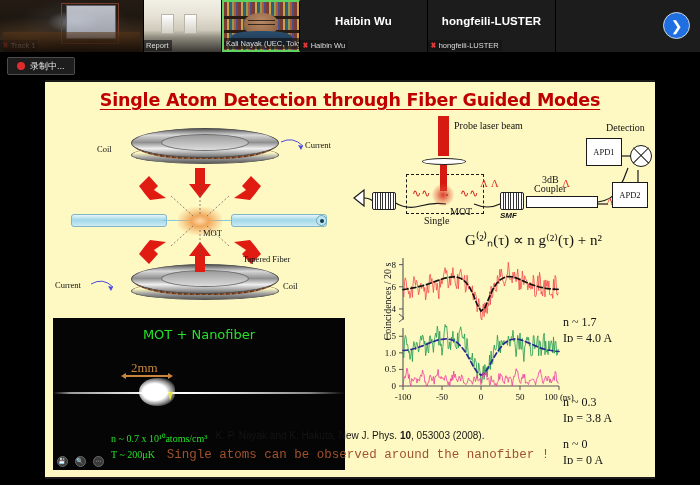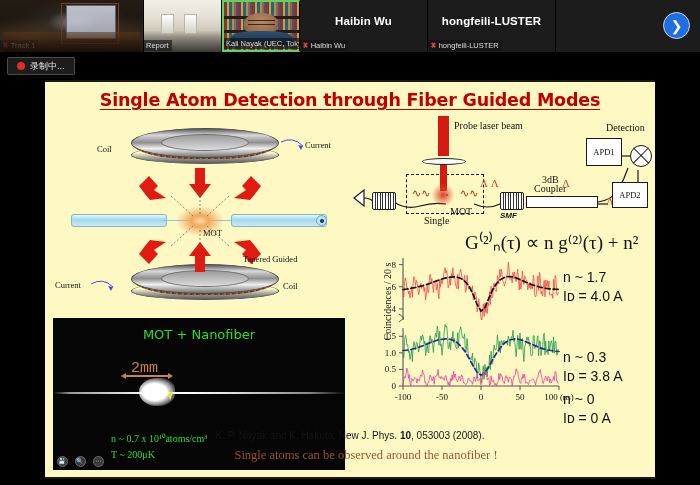--- a/index.html
+++ b/index.html
@@ -194,22 +194,22 @@
   
   .photo {
     position:absolute; left:8px; top:236px; width:292px; height:152px;
     background:#050505; overflow:hidden;
   }
   .photo .ptitle {
     position:absolute; top:9px; left:0; width:100%; text-align:center;
     color:#27e02a; font-size:13px; font-family:"DejaVu Sans", sans-serif;
   }
   .photo .scale-label {
-    position:absolute; top:42px; left:78px; color:#c8873c; font-size:15px;
-    font-family:Liberation Mono, monospace;
+    position:absolute; top:42px; left:78px; color:#c8873c; font-size:13px;
+    font-family:Liberation Serif, serif;
   }
   .photo .scale-bar {
     position:absolute; top:57px; left:72px; width:44px; height:1.5px; background:#c8873c;
   }
   .photo .scale-bar::before, .photo .scale-bar::after {
     content:""; position:absolute; top:-2.5px; width:0; height:0;
     border-top:3.2px solid transparent; border-bottom:3.2px solid transparent;
   }
   .photo .scale-bar::before { left:-4px; border-right:5px solid #c8873c; }
   .photo .scale-bar::after  { right:-4px; border-left:5px solid #c8873c; }
@@ -274,49 +274,49 @@
   }
   .corr::before { transform: rotate(45deg); }
   .corr::after  { transform: rotate(-45deg); }
   .photonpk { position:absolute; color:#e8342a; font-size:11px; font-family:"Liberation Serif", serif; line-height:1; }
   .olbl { position:absolute; font-family:"Liberation Serif", serif; font-size:10px; color:#111; white-space:nowrap; }
   .olbl-b { font-weight:bold; font-family:"Liberation Sans", sans-serif; font-size:8px; }
 
   
   .equation {
     position:absolute; left:420px; top:147px;
-    font-family:"Liberation Serif", serif; font-size:19px; color:#111; white-space:nowrap;
+    font-family:"Liberation Serif", serif; font-size:15px; color:#111; white-space:nowrap;
   }
 
   
   .chart { position:absolute; left:300px; top:168px; width:300px; height:178px; }
   .ylabel {
     position:absolute; left:-18px; top:46px; width:120px;
     transform: rotate(-90deg); transform-origin: 50% 50%;
     text-align:center; font-family:"Liberation Serif", serif; font-size:10px; color:#111;
   }
   .xlabel {
     position:absolute; left:10px; top:160px; width:190px; text-align:center;
     font-family:"Liberation Serif", serif; font-size:10px; color:#111;
   }
   .plotsvg { position:absolute; left:0; top:0; }
   .anno {
-    position:absolute; font-family:Liberation Sans, sans-serif; font-size:14px;
-    color:#111; white-space:nowrap; line-height:1.35;
+    position:absolute; font-family:Liberation Serif, serif; font-size:12px;
+    color:#111; white-space:nowrap; line-height:1.35;margin-top:46px;
   }
 
   
   .cite {
     position:absolute; left:0; top:348px; width:100%; text-align:center;
     font-family:"Liberation Sans", sans-serif; font-size:10px; color:#151515;
   }
   .cite b { font-weight:bold; }
   .tagline {
-    position:absolute; left:16px; top:366px; width:100%; text-align:center;
-    font-family:Liberation Serif, serif; font-size:12.5px; color:#a0522d;
+    position:absolute; left:8px; top:366px; width:100%; text-align:center;
+    font-family:Liberation Mono, monospace; font-size:12.5px; color:#a0522d;
   }
 
   
   .bottombar { position:absolute; left:0; bottom:0; width:700px; height:6px; background:#000; }
   .leftbar { position:absolute; left:0; top:80px; width:45px; height:405px; background:#000; }
   .rightbar { position:absolute; right:0; top:80px; width:45px; height:405px; background:#000; }
 </style>
 </head>
 <body>
 
@@ -434,21 +434,21 @@
           <path d="M228 18 q12 -6 22 4" marker-end=""></path>
           <path d="M250 22 l-5 -1 l3 5 z" fill="#4a4adf" stroke="none"></path>
           <path d="M38 160 q12 -7 22 3"></path>
           <path d="M60 163 l-5 -1 l3 5 z" fill="#4a4adf" stroke="none"></path>
         </g>
       </svg>
 
       <span class="lbl" style="left:44px; top:20px;">Coil</span>
       <span class="lbl lbl-current" style="left:252px; top:16px;">Current</span>
       <span class="lbl" style="left:150px; top:104px;">MOT</span>
-      <span class="lbl" style="left:190px; top:130px;">Tapered Guided</span>
+      <span class="lbl" style="left:190px; top:130px;">Tapered Fiber</span>
       <span class="lbl lbl-current" style="left:2px; top:156px;">Current</span>
       <span class="lbl" style="left:230px; top:157px;">Coil</span>
     </div>
 
     <div class="photo">
       <div class="ptitle">MOT + Nanofiber</div>
       <div class="scale-label">2mm</div>
       <div class="scale-bar"></div>
       <div class="fiberline"></div>
       <div class="blob"></div>

